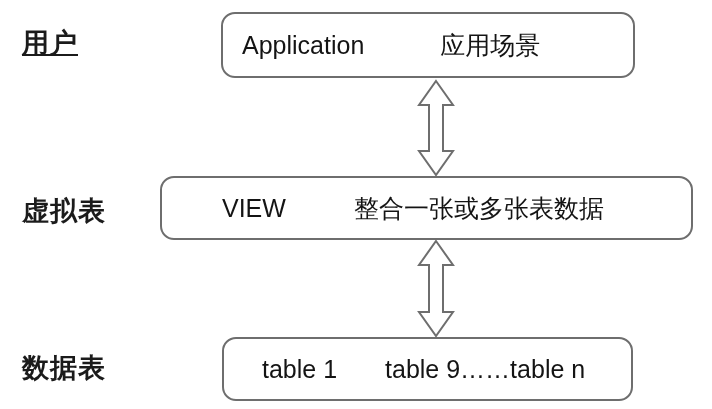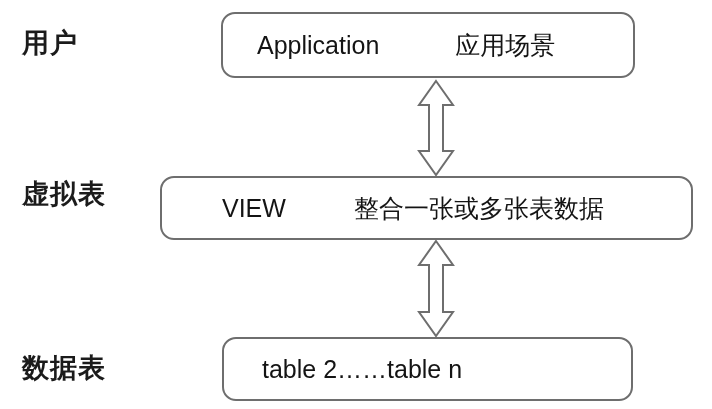--- a/index.html
+++ b/index.html
@@ -24,22 +24,22 @@
   .row-label {
     position: absolute;
     font-size: 27px;
     line-height: 1;
     color: #1b1b1b;
     font-weight: 600;
     letter-spacing: 1px;
     white-space: nowrap;
     font-family: "DejaVu Sans", "Liberation Sans", sans-serif;
   }
-  #label-user      { left: 22px; top: 29px; }
-  #label-virtual   { left: 22px; top: 180px; text-align: center; }
+  #label-user      { left: 22px; top: 29px; text-decoration: underline; }
+  #label-virtual   { left: 22px; top: 197px; text-align: center; }
   #label-datatable { left: 22px; top: 354px; text-align: center; }
 
   
   .node-box {
     position: absolute;
     box-sizing: border-box;
     background: #ffffff;
     border: 2px solid #6e6e6e;
     border-radius: 14px;
     display: flex;
@@ -56,21 +56,21 @@
     font-family: "DejaVu Sans", "Liberation Sans", sans-serif;
     font-weight: 500;
   }
 
   
   #box-application {
     left: 221px;
     top: 12px;
     width: 414px;
     height: 66px;
-    padding-left: 34px;
+    padding-left: 19px;
   }
   #box-application .seg-en { margin-right: 76px; }
 
   
   #box-view {
     left: 160px;
     top: 176px;
     width: 533px;
     height: 64px;
     padding-left: 60px;
@@ -136,17 +136,18 @@
 
   <div class="dbl-arrow" id="arrow-bottom">
     <svg viewBox="0 0 40 99" preserveAspectRatio="none">
       <polygon points="20,2 37,26 27,26 27,73 37,73 20,97 3,73 13,73 13,26 3,26" fill="#ffffff" stroke="#6e6e6e" stroke-width="2" stroke-linejoin="miter"></polygon>
     </svg>
   </div>
 
   <div class="row-label" id="label-datatable">数据表</div>
 
   <div class="node-box" id="box-tables">
-    <span class="seg">table 2……table n</span>
+    <span class="seg seg-first">table 1</span>
+    <span class="seg">table 9……table n</span>
   </div>
 
 
 </div>
 
 </body></html>

